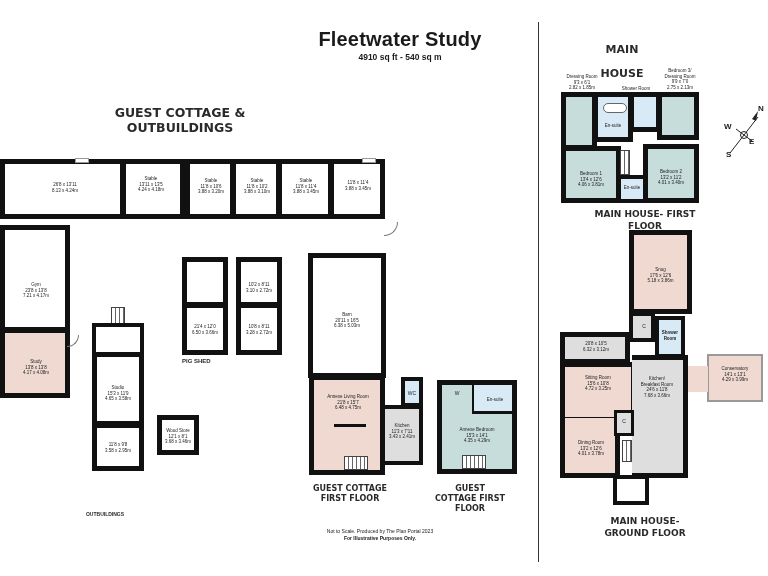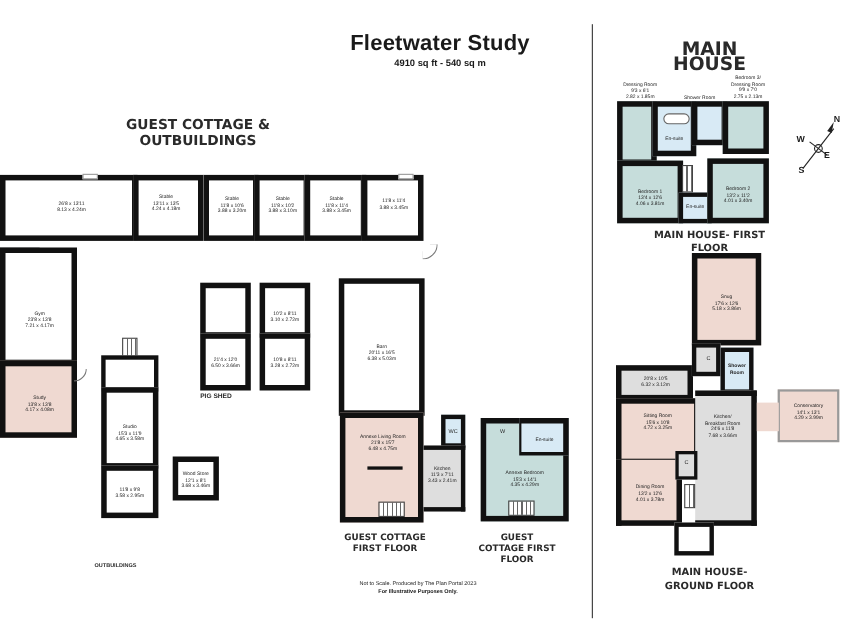--- a/index.html
+++ b/index.html
@@ -26,21 +26,21 @@
 </head>
 <body>
 
 <div class="abs title">Fleetwater Study</div>
 <div class="abs subtitle">
   <div>4910 sq ft - 540 sq m</div>
 </div>
 
 <div class="abs section-title" style="left:100px;top:105px;width:160px;font-size:12.5px;line-height:15px;white-space:pre-line;">GUEST COTTAGE &amp;
 OUTBUILDINGS</div>
-<div class="abs section-title" style="left:595px;top:38px;width:100px;font-size:17px;line-height:14px;white-space:pre-line;">MAIN
+<div class="abs section-title" style="left:572px;top:38px;width:100px;font-size:11px;line-height:24px;white-space:pre-line;">MAIN
 HOUSE</div>
 <div class="abs section-title" style="left:580px;top:208px;width:130px;font-size:9px;line-height:12px;white-space:pre-line;">MAIN HOUSE- FIRST
 FLOOR</div>
 <div class="abs section-title" style="left:580px;top:515px;width:130px;font-size:9px;line-height:12px;white-space:pre-line;">MAIN HOUSE-
 GROUND FLOOR</div>
 <div class="abs section-title" style="left:290px;top:484px;width:120px;font-size:8px;line-height:10px;white-space:pre-line;">GUEST COTTAGE
 FIRST FLOOR</div>
 <div class="abs section-title" style="left:415px;top:484px;width:110px;font-size:8px;line-height:10px;white-space:pre-line;">GUEST
 COTTAGE FIRST
 FLOOR</div>

